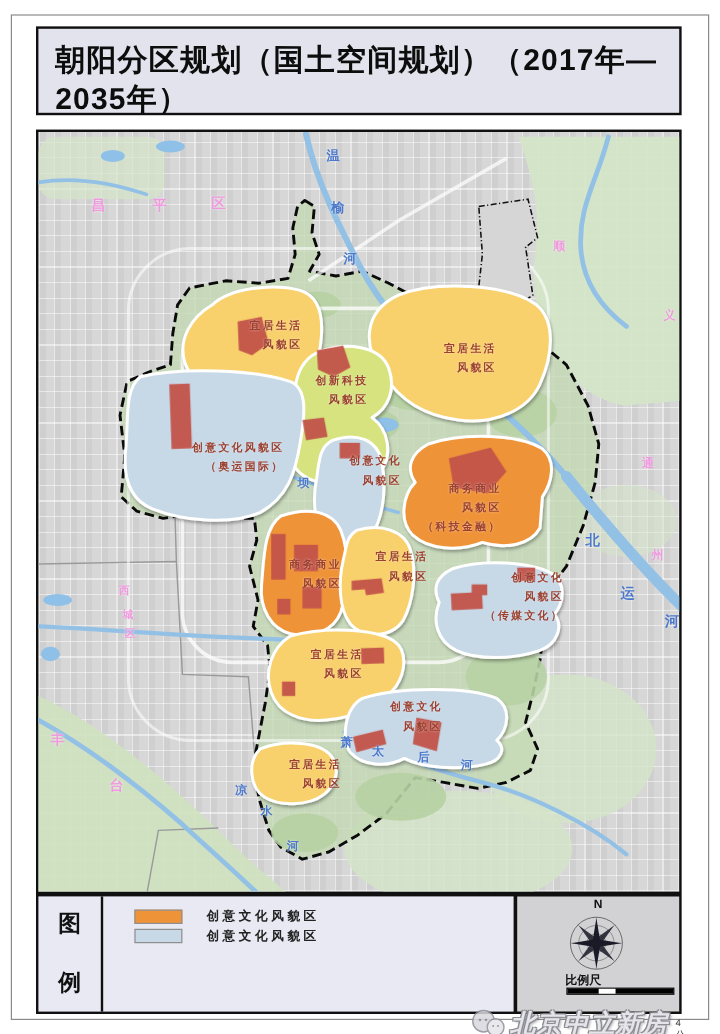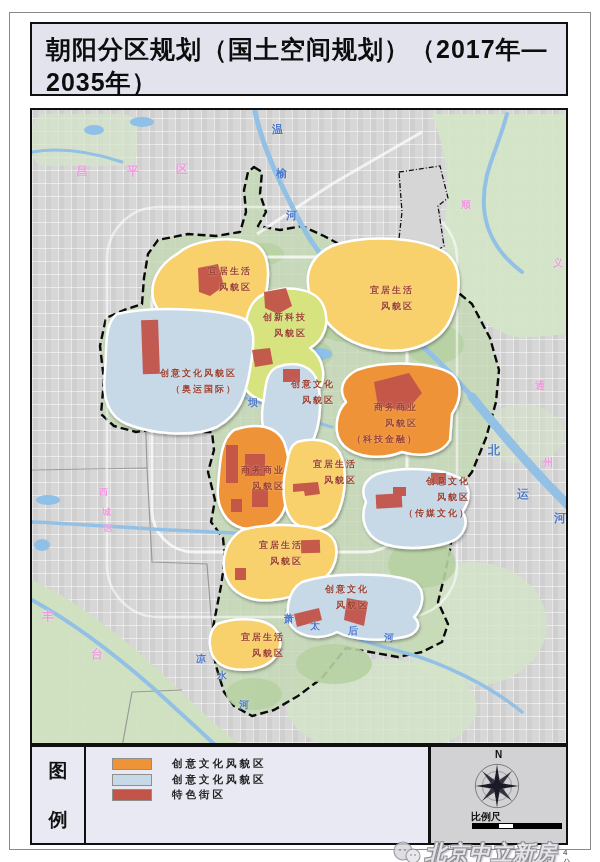--- a/index.html
+++ b/index.html
@@ -210,24 +210,20 @@
 例</div>
   <div class="legend-items">
     <div class="legend-row">
       <span class="lg-swatch" style="background: rgb(239, 147, 57);"></span>
       <span class="lg-label">创意文化风貌区</span>
     </div>
     <div class="legend-row">
       <span class="lg-swatch" style="background: rgb(199, 216, 231);"></span>
       <span class="lg-label">创意文化风貌区</span>
     </div>
-    <div class="legend-row">
-      <span class="lg-swatch" style="background: rgb(194, 84, 74);"></span>
-      <span class="lg-label">特色街区</span>
-    </div>
   </div>
 </div>
 
 <div class="scale-box">
   <div class="north-label">N</div>
   <svg class="compass" width="52" height="52" viewBox="0 0 60 60">
     <circle cx="30" cy="30" r="25" fill="none" stroke="#555" stroke-width="0.8"></circle>
     <circle cx="30" cy="30" r="17" fill="none" stroke="#666" stroke-width="0.6"></circle>
     <circle cx="30" cy="30" r="9" fill="none" stroke="#666" stroke-width="0.6"></circle>
     <g stroke="#777" stroke-width="0.6">

